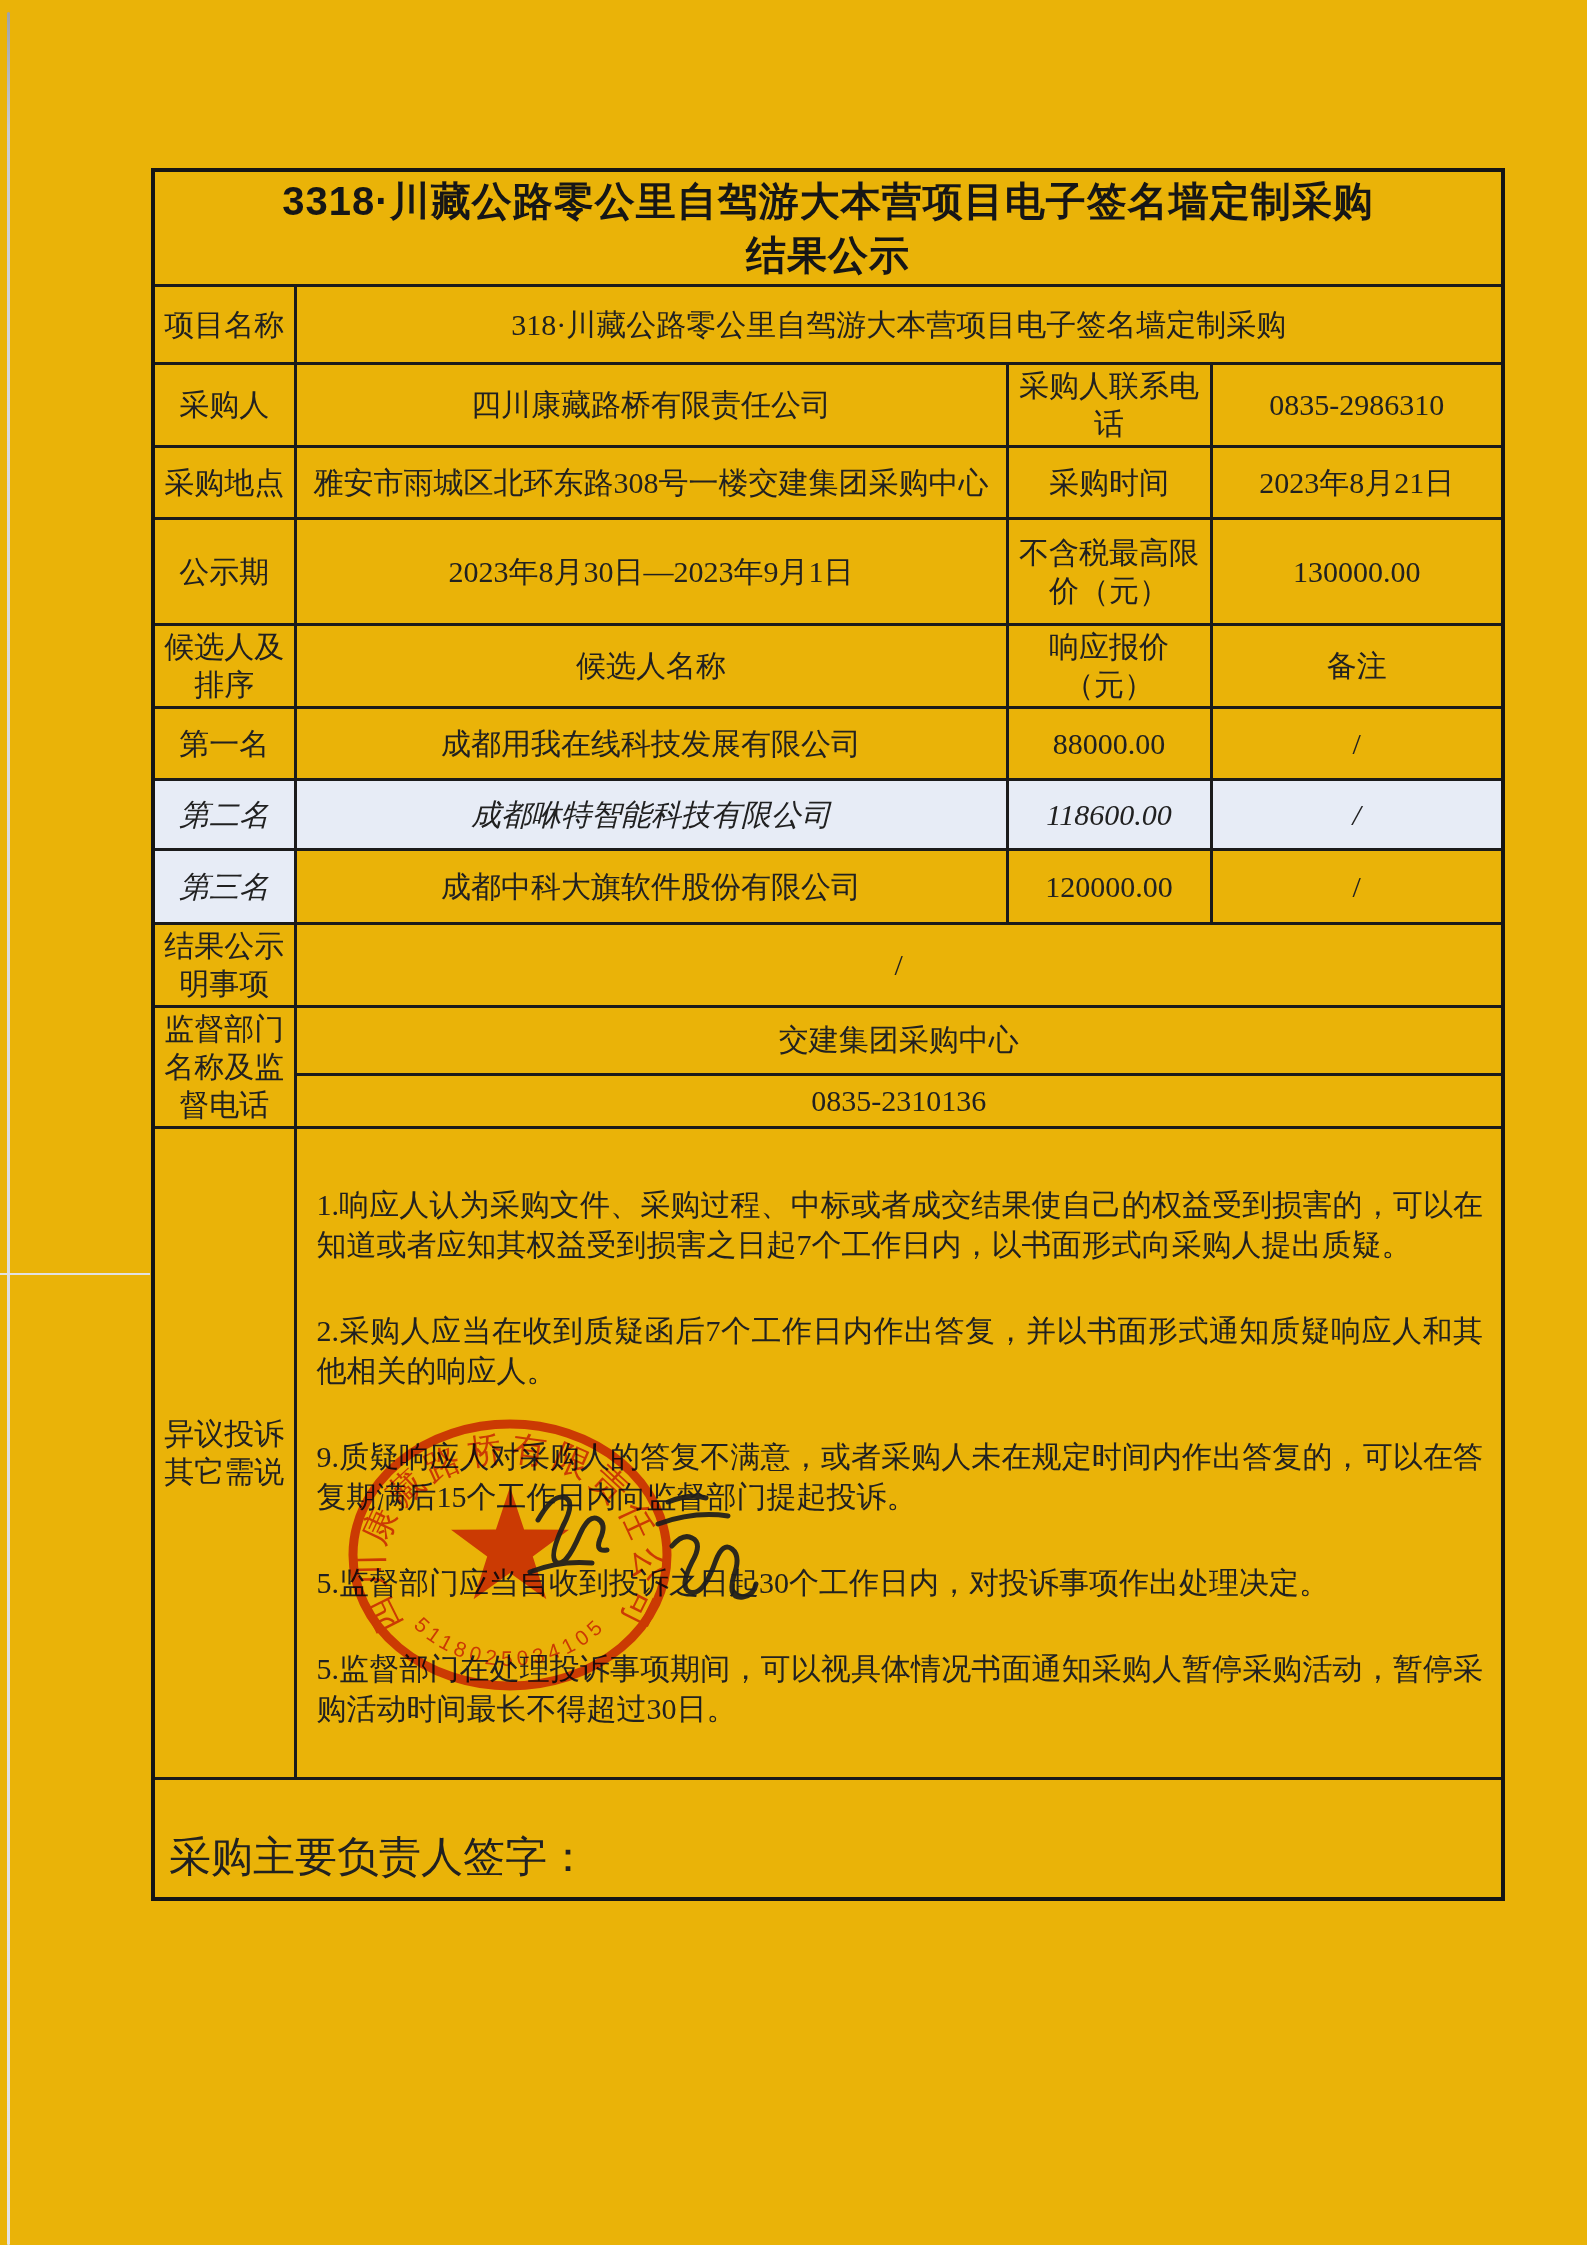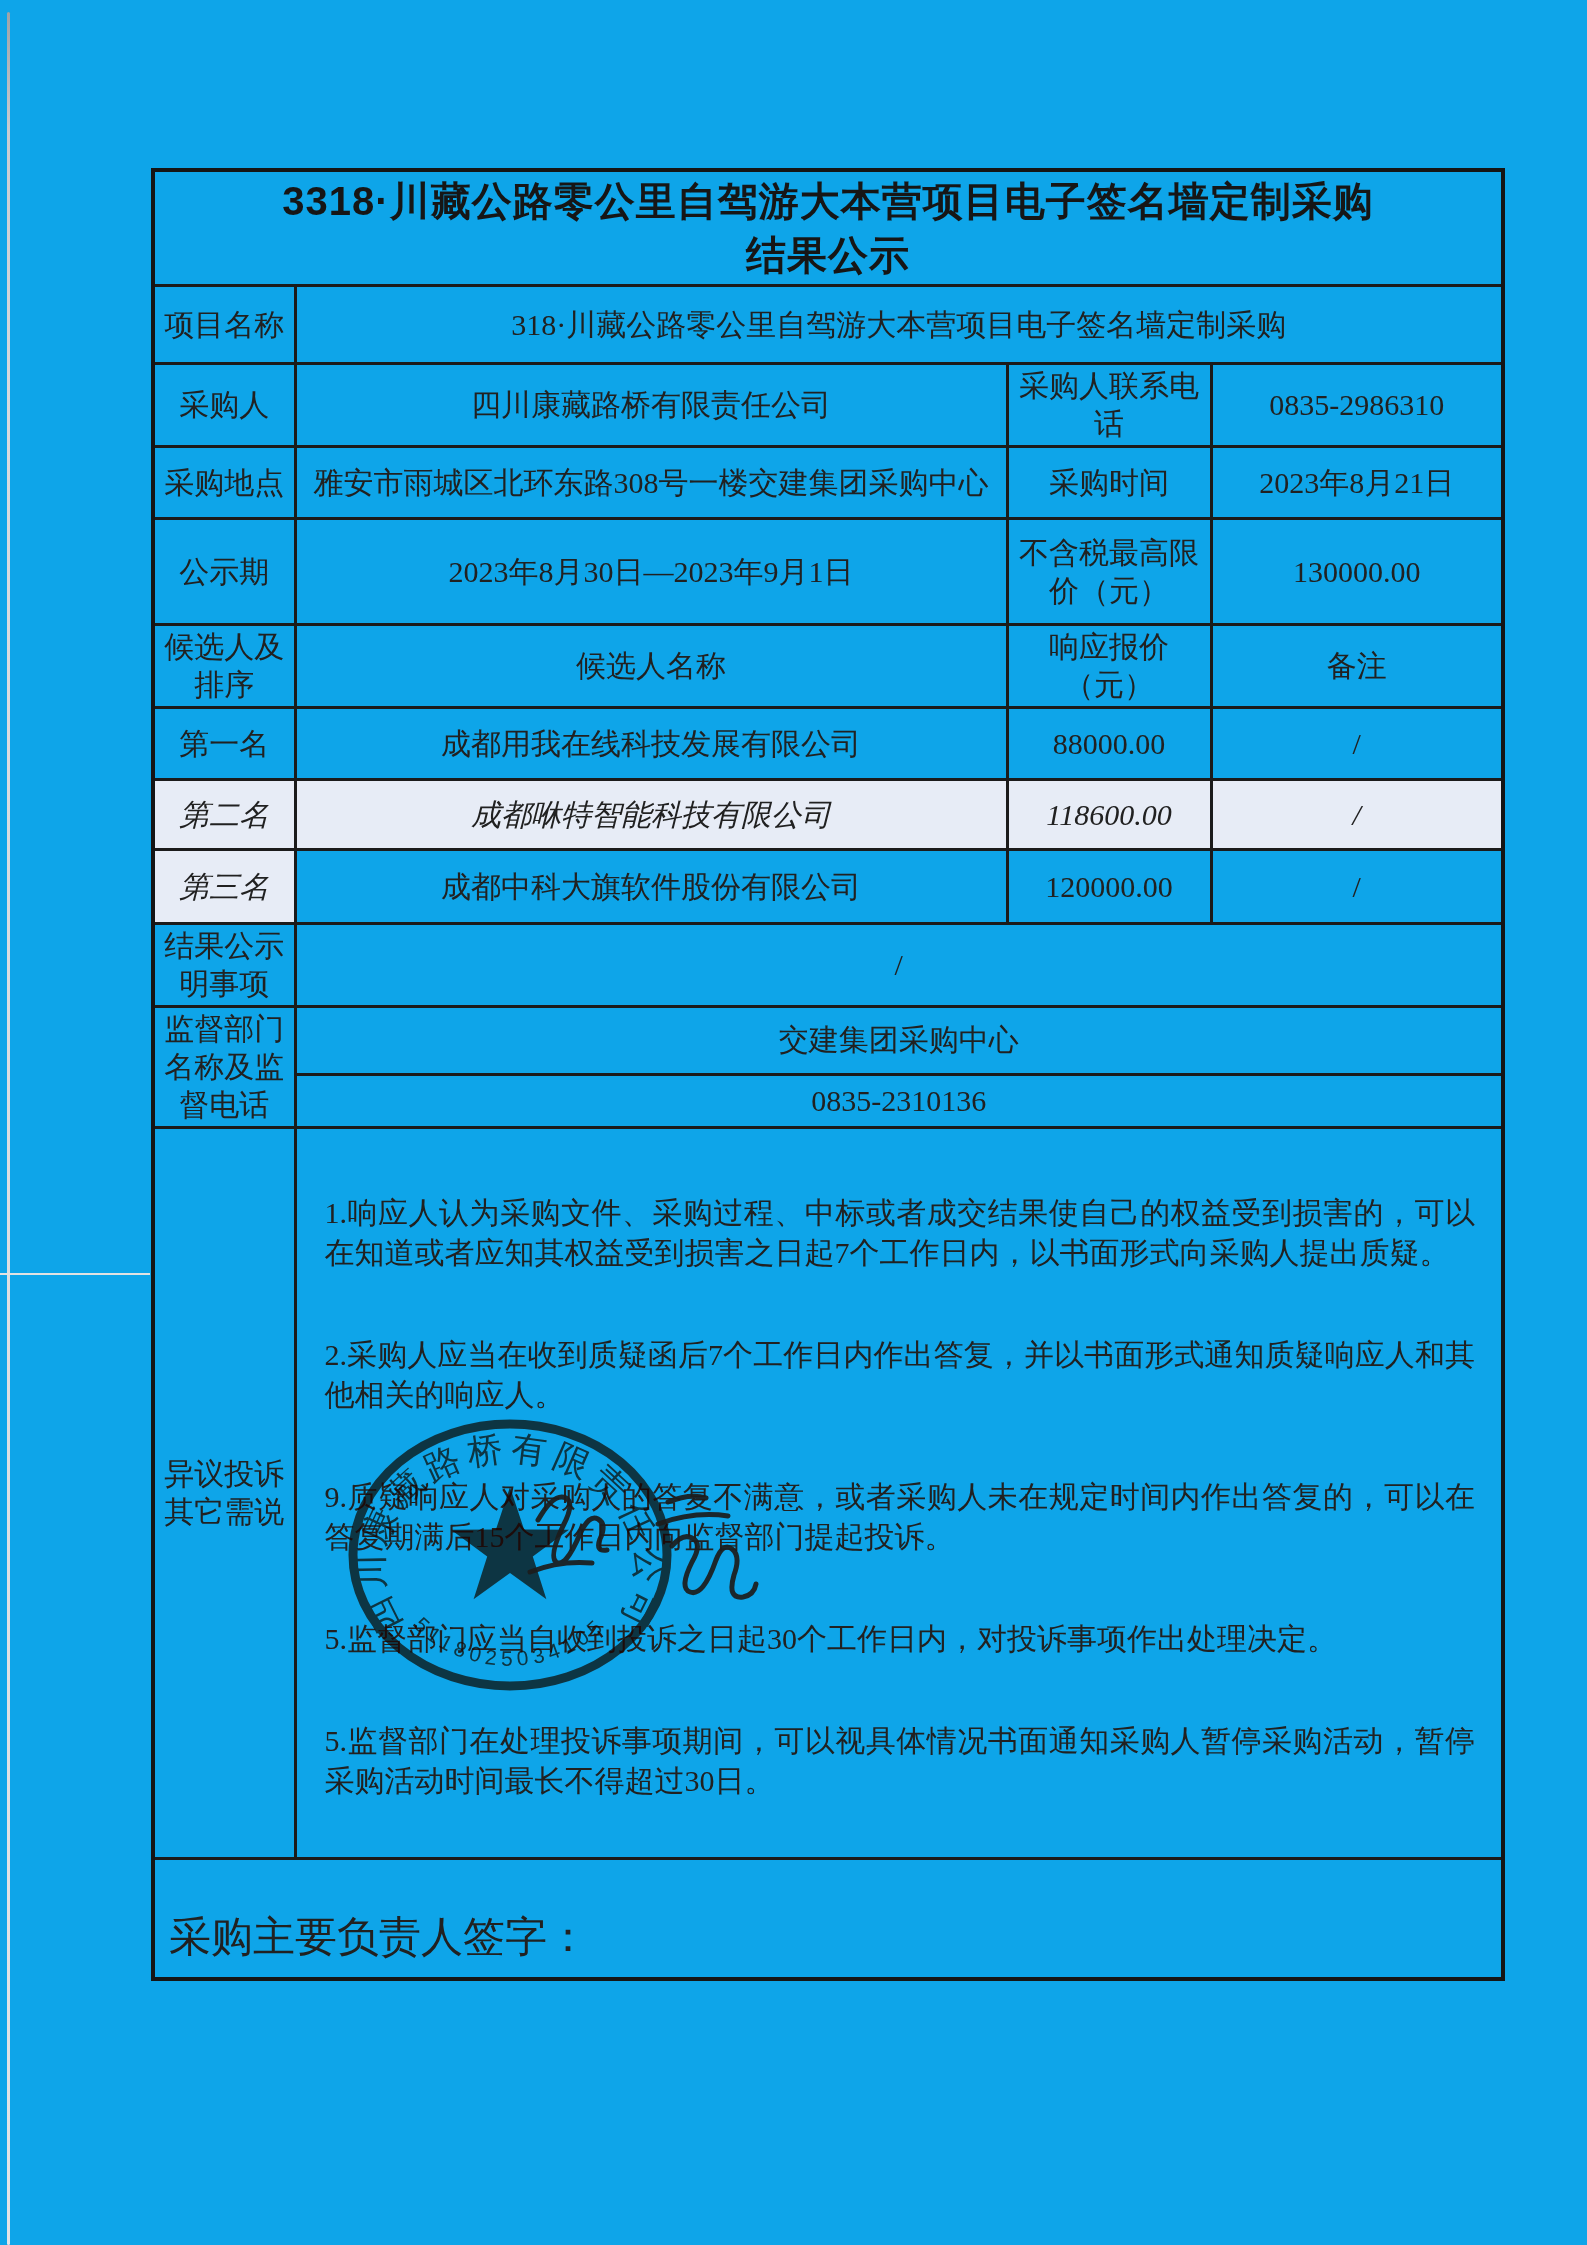--- a/index.html
+++ b/index.html
@@ -1,19 +1,19 @@
 <!DOCTYPE html>
 <html><head>
 <meta charset="utf-8">
 <style>
   html,body{margin:0;padding:0;background:#e8e8e8;}
   .page{
     position:relative;
     width:1587px;height:2245px;
-    background:#0ea5e9;
+    background:#eab308;
     margin:0 auto;
     overflow:hidden;
     font-family:"Liberation Serif", serif;
     color:#212121;
   }
   
   .edge-line{
     position:absolute;left:7px;top:12px;width:3px;height:2233px;
     background:linear-gradient(to bottom,#9fa3a8 0,#c9ccd1 120px,#d8dadd 400px,#e3e4e6 100%);
     border-radius:2px;
@@ -37,21 +37,21 @@
   }
   .title-cell{
     font-family:"Liberation Sans", sans-serif;
     font-weight:bold;font-size:40px;line-height:54px;
     letter-spacing:1px;color:#161616;
   }
   .objection-cell{
     text-align:left;vertical-align:top;
     padding:14px 14px 6px 16px;
   }
-  .objection-cell p{margin:12px;font-size:30px;line-height:40px;text-align:justify;}
+  .objection-cell p{margin:4px;font-size:30px;line-height:40px;text-align:justify;}
   .sign-cell{
     text-align:left;padding-left:14px;font-size:42px;
   }
   .hl{background:#e7ecf6;font-style:italic;}
   .seal{position:absolute;left:330px;top:1390px;opacity:.87;mix-blend-mode:multiply;}
   .signature{position:absolute;left:500px;top:1468px;z-index:5;}
 </style>
 </head>
 <body>
 

